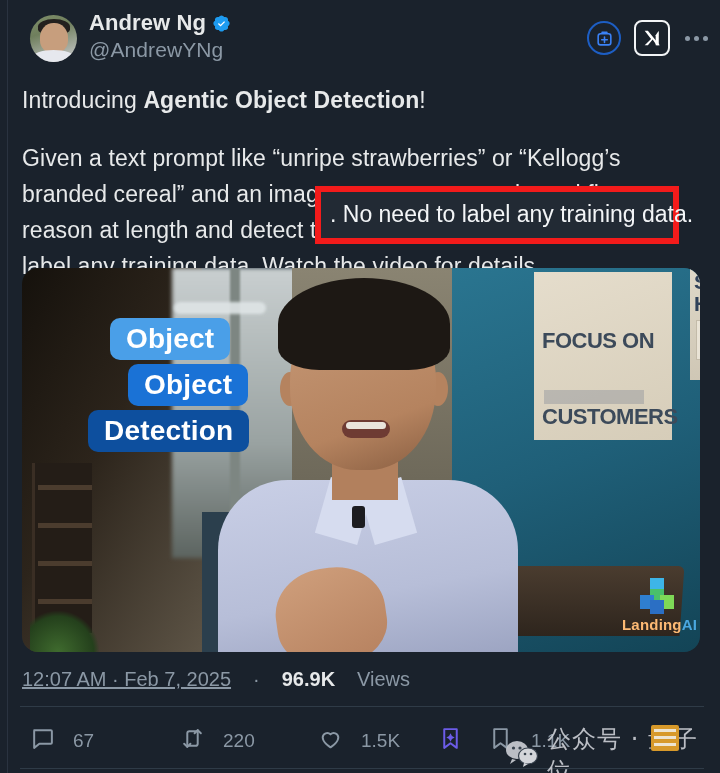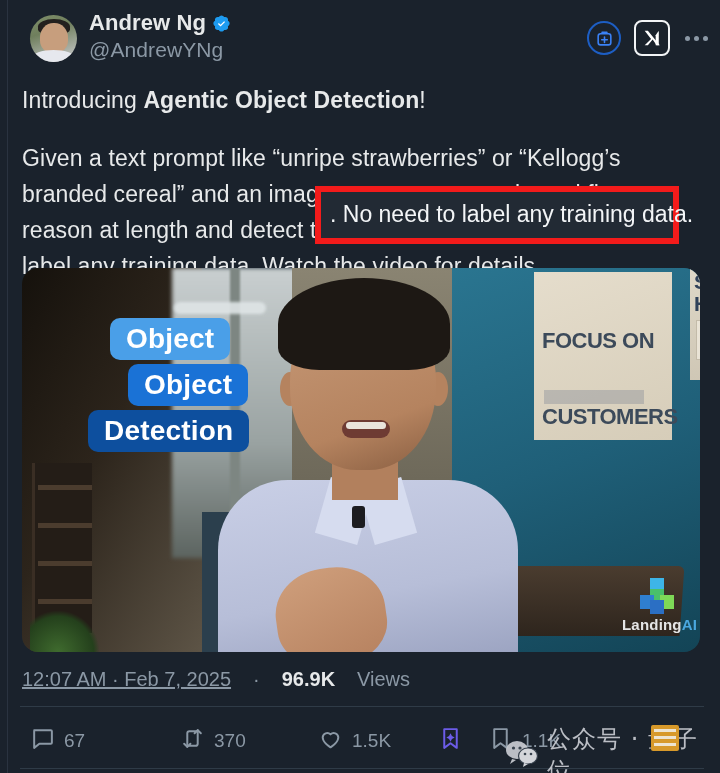--- a/index.html
+++ b/index.html
@@ -248,21 +248,21 @@
   }
 
   
   .landing-logo { position: absolute; left: 622px; top: 578px; width: 84px; height: 64px; }
   .landing-logo .cubes { position: relative; width: 48px; height: 36px; margin-left: 12px; }
   .landing-logo .cu { position: absolute; width: 14px; height: 14px; }
   .landing-text {
     position: absolute; left: 0; top: 38px; width: 84px;
     font-size: 15px; font-weight: bold; letter-spacing: .2px;
   }
-  .landing-text .l { color: #e5e5e5; }
+  .landing-text .l { color: #fdba74; }
   .landing-text .ai { color: #4aa8e0; }
 
   
   .meta {
     position: absolute; left: 22px; top: 668px;
     font-size: 20px; color: #8b98a5; display: flex; align-items: center; gap: 22px;
   }
   .meta .ts { text-decoration: underline; color: #8b98a5; }
   .meta .views-count { color: #e7e9ea; font-weight: bold; }
 
@@ -271,21 +271,21 @@
   }
   .divider2 {
     position: absolute; left: 20px; right: 16px; top: 768px; height: 1px; background: #2f3b47;
   }
 
   
   .actions {
     position: absolute; left: 22px; top: 718px; right: 10px; height: 48px;
   }
   .action {
-    position: absolute; display: flex; align-items: center; gap: 9px;
+    position: absolute; display: flex; align-items: center; gap: 18px;
     color: #8b98a5; font-size: 19px; top: 8px;
   }
   .a-reply { left: 8px; }
   .a-rt    { left: 158px; }
   .a-like  { left: 296px; }
   .a-grok  { left: 416px; }
   .a-bm    { left: 466px; }
 
   
   .watermark {
@@ -450,21 +450,21 @@
 
     <div class="action a-rt">
       <span>
         <svg width="25" height="25" viewBox="0 0 24 24">
           <path d="M7 20V7a2 2 0 0 1 2-2h7" fill="none" stroke="#8b98a5" stroke-width="1.9" stroke-linecap="round" stroke-linejoin="round"></path>
           <path d="M4 17l3 3 3-3" fill="none" stroke="#8b98a5" stroke-width="1.9" stroke-linecap="round" stroke-linejoin="round"></path>
           <path d="M17 4v13a2 2 0 0 1-2 2H8" fill="none" stroke="#8b98a5" stroke-width="1.9" stroke-linecap="round" stroke-linejoin="round"></path>
           <path d="M20 7l-3-3-3 3" fill="none" stroke="#8b98a5" stroke-width="1.9" stroke-linecap="round" stroke-linejoin="round"></path>
         </svg>
       </span>
-      <span>370</span>
+      <span>220</span>
     </div>
 
     <div class="action a-like">
       <span>
         <svg width="25" height="25" viewBox="0 0 24 24">
           <path d="M12 20.5s-7.5-4.6-7.5-9.6A4.4 4.4 0 0 1 12 8a4.4 4.4 0 0 1 7.5 2.9c0 5-7.5 9.6-7.5 9.6z" fill="none" stroke="#8b98a5" stroke-width="1.9" stroke-linejoin="round"></path>
         </svg>
       </span>
       <span>1.5K</span>
     </div>

